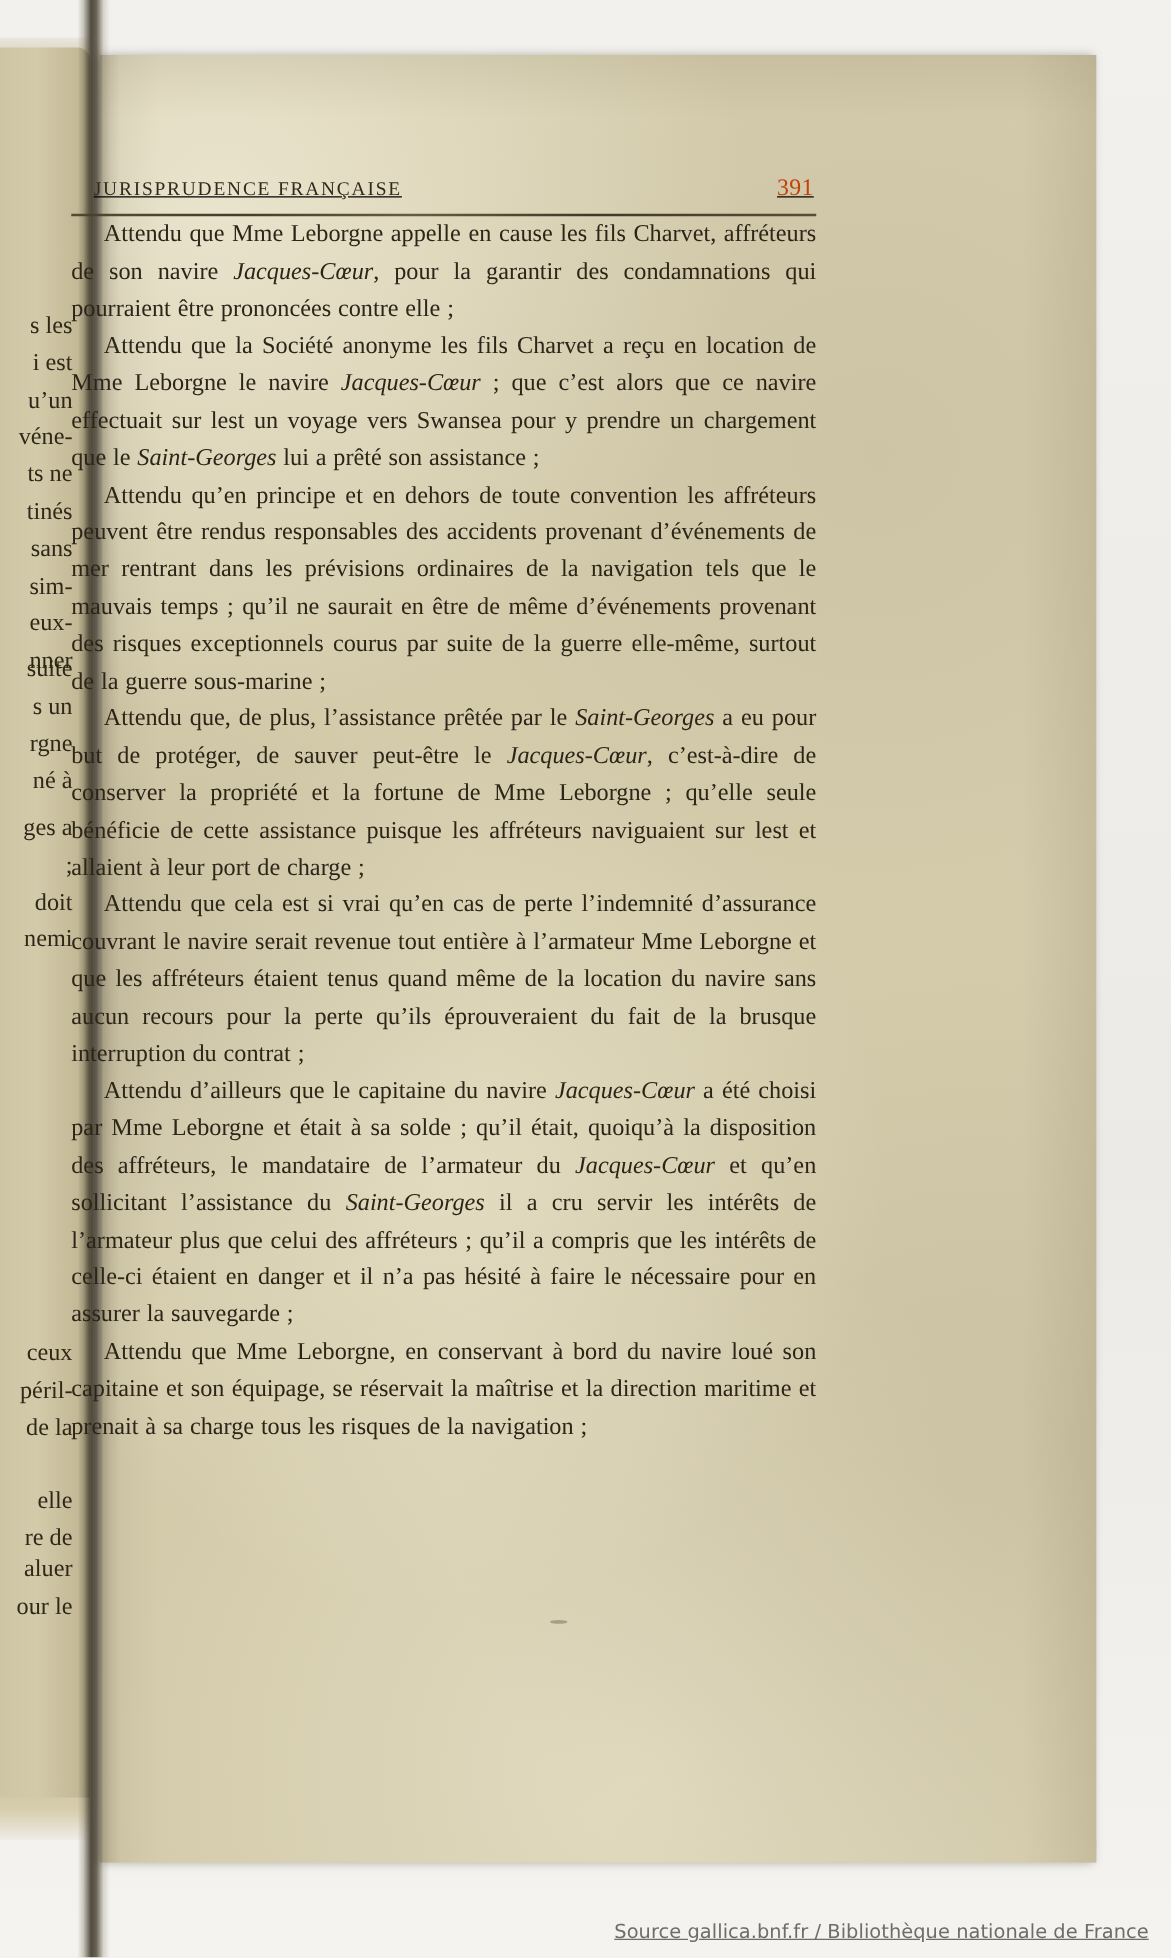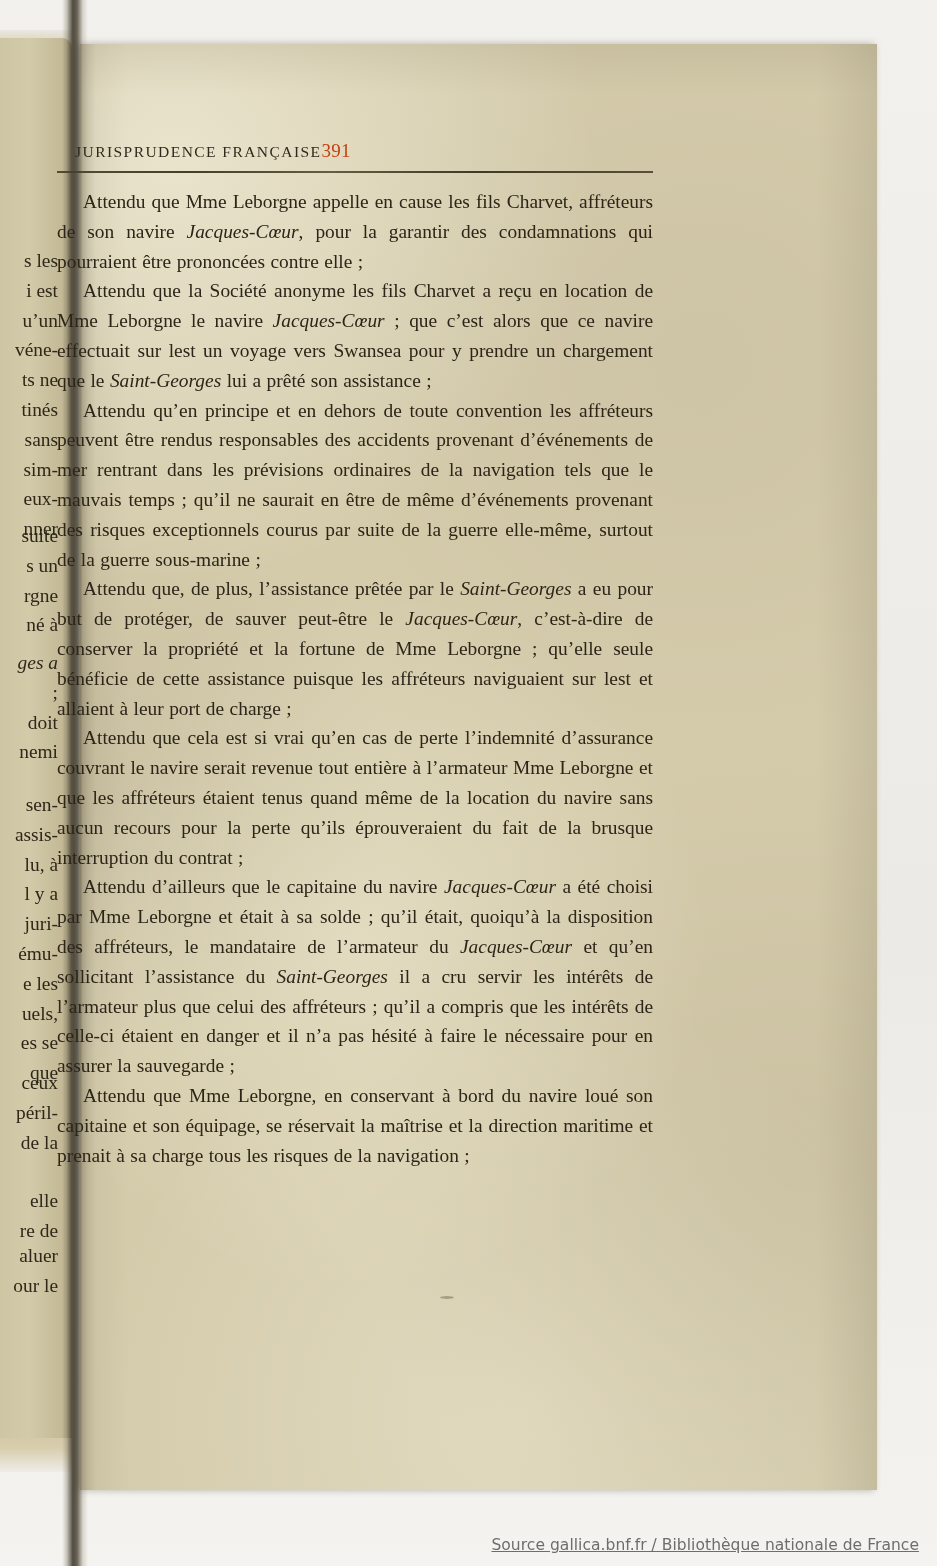--- a/index.html
+++ b/index.html
@@ -115,21 +115,23 @@
     left: 57px;   
     top: 140px;   
     width: 596px; 
     z-index: 3;
   }
 
   
   .running-head {
     display: flex;
     align-items: baseline;
+    justify-content: space-between;
     padding: 0 2px 0 18px;
+    text-decoration: underline;
   }
   .running-head-title {
     font-size: 15.5px;
     letter-spacing: 1.45px;
     color: #31291c;
     font-variant: small-caps;
     text-transform: uppercase;
     white-space: nowrap;
   }
   .running-head-folio {
@@ -140,21 +142,21 @@
   .head-rule {
     margin-top: 9px;
     height: 2px;
     background: linear-gradient(90deg,
         #4a4129 0%, #372f1d 22%, #5a5138 46%, #332c1b 70%, #4d4430 100%);
     opacity: 0.92;
   }
 
   
   .body-text {
-    margin-top: 14px;
+    margin-top: 0;
   }
   .para {
     margin: 0 0 0 0;
     text-indent: 26px;
     text-align: justify;
     font-size: 19.4px;
     line-height: 29.8px;
     color: #2c2518;
     word-spacing: 0.6px;
     -webkit-font-smoothing: none;
@@ -173,21 +175,21 @@
   }
   .frag-group { position: absolute; right: 4px; }
   .frag {
     display: block;
     text-align: right;
     font-size: 19.4px;
     line-height: 29.8px;
     color: #2f2819;
     white-space: nowrap;
   }
-  .frag.italic { font-style: italic; }
+  .frag.italic { }
 
   
   #footer-credit {
     position: absolute;
     right: 18px;
     bottom: 12px;
     font-family: "DejaVu Sans", sans-serif;
     font-size: 15.5px;
     color: #6d6d6d;
     letter-spacing: 0.05px;
@@ -239,32 +241,20 @@
     <span class="frag">s un</span>
     <span class="frag">rgne</span>
     <span class="frag">né à</span>
   </div>
   <div class="frag-group" style="top:648px">
     <span class="frag italic">ges a</span>
     <span class="frag">;</span>
     <span class="frag"> doit</span>
     <span class="frag">nemi</span>
   </div>
-  <div class="frag-group" style="top:790px">
-    <span class="frag">sen-</span>
-    <span class="frag">assis-</span>
-    <span class="frag">lu, à</span>
-    <span class="frag">l y a</span>
-    <span class="frag">juri-</span>
-    <span class="frag">ému-</span>
-    <span class="frag">e les</span>
-    <span class="frag">uels,</span>
-    <span class="frag">es se</span>
-    <span class="frag">que</span>
-  </div>
   <div class="frag-group" style="top:1068px">
     <span class="frag">ceux</span>
     <span class="frag">péril-</span>
     <span class="frag">de la</span>
   </div>
   <div class="frag-group" style="top:1186px">
     <span class="frag">elle</span>
     <span class="frag">re de</span>
   </div>
   <div class="frag-group" style="top:1241px">

